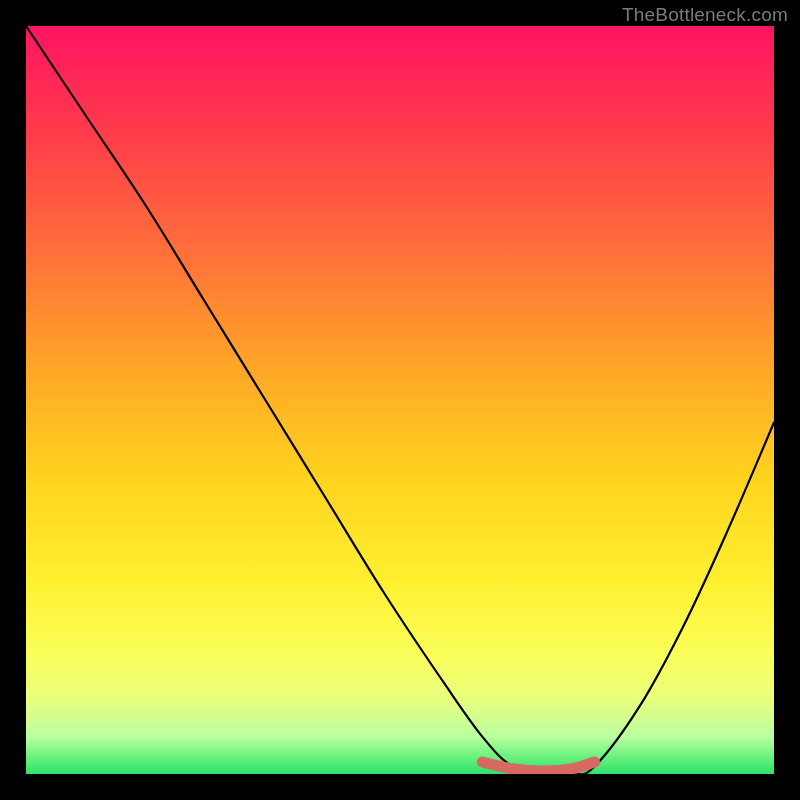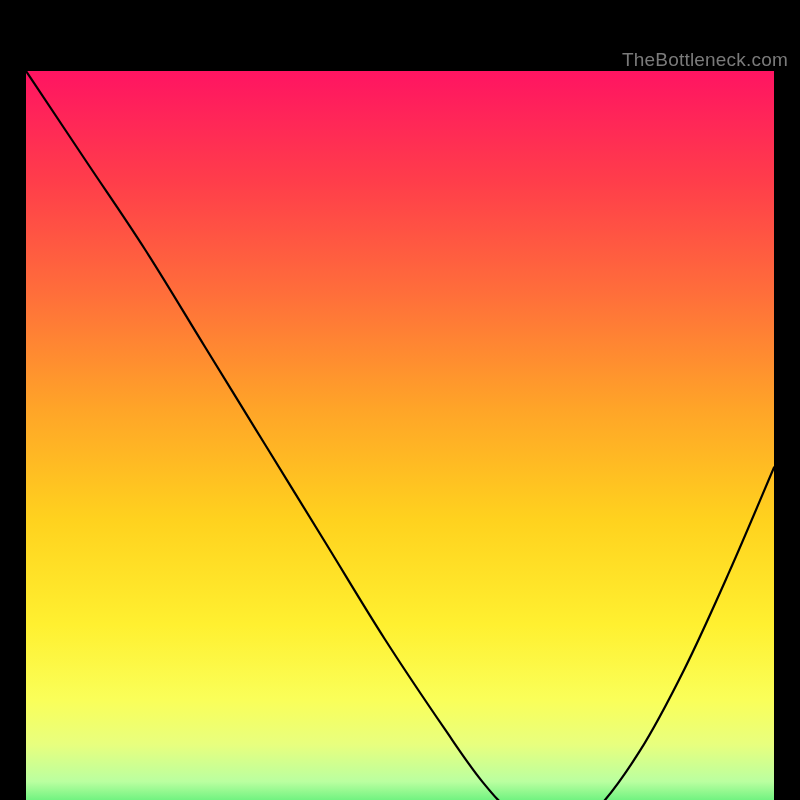--- a/index.html
+++ b/index.html
@@ -8,21 +8,20 @@
     width: 800px;
     height: 800px;
     background: #000;
     overflow: hidden;
   }
   .chart-container {
     position: relative;
     width: 800px;
     height: 608px;
     background: #000;
-    margin-top: 45px;
   }
   .plot-area {
     position: absolute;
     left: 26px;
     top: 26px;
     width: 748px;
     height: 748px;
     overflow: hidden;
   }
   .gradient-bg {

